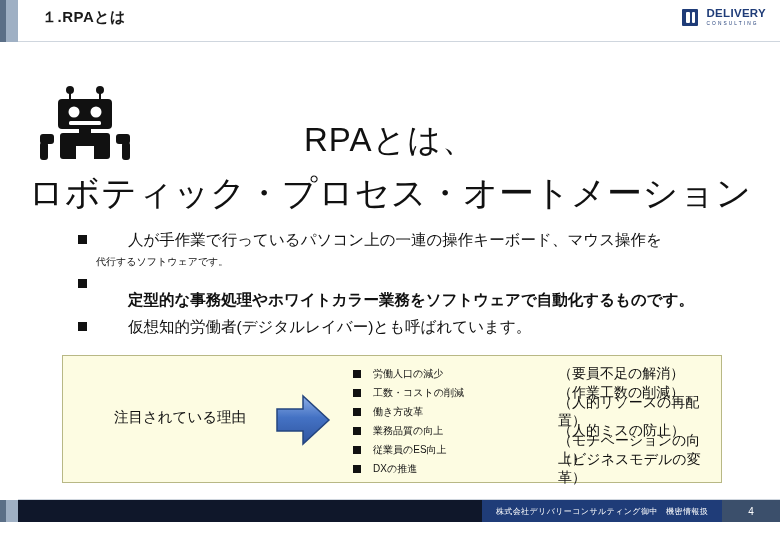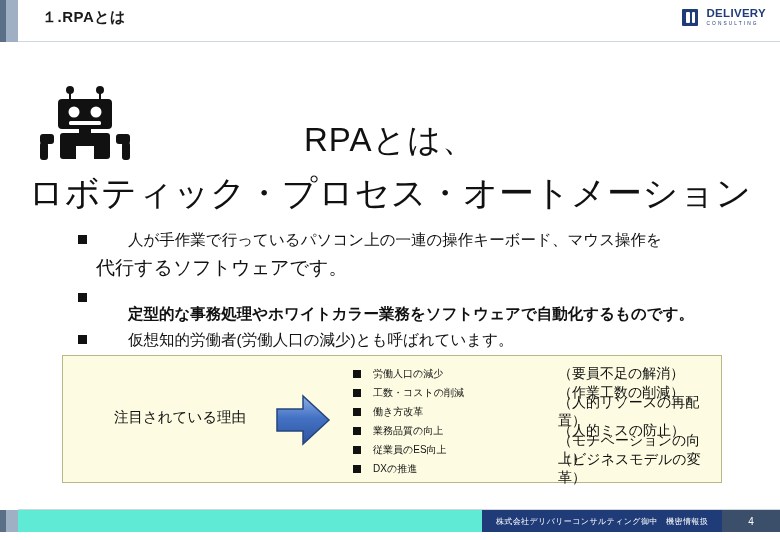--- a/index.html
+++ b/index.html
@@ -171,21 +171,21 @@
     font-size: 15.5px;
     color: #111111;
     line-height: 1.5;
   }
   .bullet-text.bold {
     font-weight: bold;
     margin-top: 16px;
   }
   .bullet-cont {
     margin-left: 18px;
-    font-size: 19px;
+    font-size: 10px;
     color: #111111;
     line-height: 1.5;
     margin-bottom: 3px;
   }
 
   
   .reasons-box {
     position: absolute;
     left: 62px;
     top: 355px;
@@ -237,24 +237,24 @@
   }
   .reason-effect {
     font-size: 14px;
     color: #111111;
   }
 
   
   .footer-bar {
     position: absolute;
     left: 0;
-    bottom: 8px;
+    bottom: 18px;
     width: 780px;
     height: 22px;
-    background: #5eead4;
+    background: #0f172a;
   }
   .footer-left-accent {
     position: absolute;
     left: 0;
     bottom: 0;
     width: 18px;
     height: 22px;
     background: #9fb0c4;
   }
   .footer-left-dark {
@@ -358,21 +358,21 @@
     </div>
     <div class="bullet-cont">代行するソフトウェアです。</div>
 
     <div class="bullet-row">
       <div class="bullet-sq"></div>
       <div class="bullet-text bold">定型的な事務処理やホワイトカラー業務をソフトウェアで自動化するものです。</div>
     </div>
 
     <div class="bullet-row">
       <div class="bullet-sq"></div>
-      <div class="bullet-text">仮想知的労働者(労働人口の減少)とも呼ばれています。</div>
+      <div class="bullet-text">仮想知的労働者(デジタルレイバー)とも呼ばれています。</div>
     </div>
 
   </div>
 
   <div class="reasons-box">
     <div class="reasons-label">注目されている理由</div>
 
     <div class="arrow">
       <svg width="56" height="56" viewBox="0 0 56 56" xmlns="http://www.w3.org/2000/svg">
         <defs>

